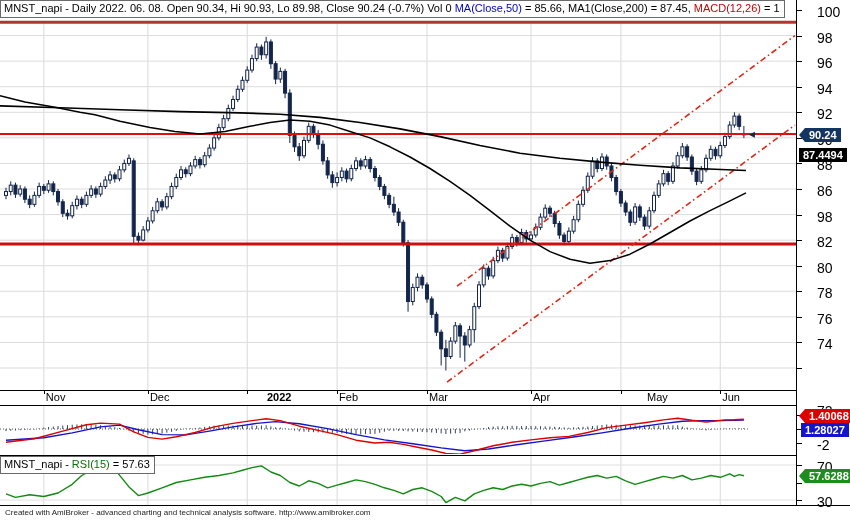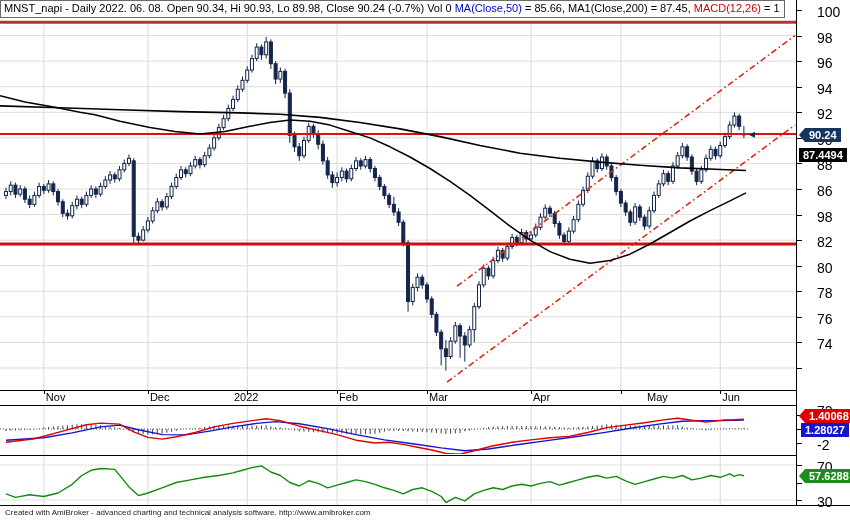--- a/index.html
+++ b/index.html
@@ -383,21 +383,21 @@
   <div class="title-box" id="price-title" style="left:0;top:0;"><span style="color: rgb(0, 0, 0);">MNST_napi - Daily 2022. 06. 08. Open 90.34, Hi 90.93, Lo 89.98, Close 90.24 (-0.7%) Vol 0 </span><span style="color: rgb(0, 0, 204);">MA(Close,50)</span><span style="color: rgb(0, 0, 0);"> = 85.66, </span><span style="color: rgb(0, 0, 0);">MA1(Close,200)</span><span style="color: rgb(0, 0, 0);"> = 87.45, </span><span style="color: rgb(204, 0, 0);">MACD(12,26)</span><span style="color: rgb(0, 0, 0);"> = 1</span></div>
 
   <div class="sep" style="top:390px;width:796px;"></div>
 
   <div id="xstrip">
       <div class="mtick" style="left: 43.84px;"></div>
       <div class="mlabel" style="left: 45.84px;">Nov</div>
       <div class="mtick" style="left: 147.9px;"></div>
       <div class="mlabel" style="left: 149.9px;">Dec</div>
       <div class="mtick" style="left: 247.23px;"></div>
-      <div class="mlabel" style="left: 234px; font-weight: normal;">2022</div>
+      <div class="mlabel" style="left: 267px; font-weight: bold;">2022</div>
       <div class="mtick" style="left: 337.1px;"></div>
       <div class="mlabel" style="left: 339.1px;">Feb</div>
       <div class="mtick" style="left: 426.97px;"></div>
       <div class="mlabel" style="left: 428.97px;">Mar</div>
       <div class="mtick" style="left: 531.03px;"></div>
       <div class="mlabel" style="left: 533.03px;">Apr</div>
       <div class="mtick" style="left: 620.9px;"></div>
       <div class="mlabel" style="left: 647px;">May</div>
       <div class="mtick" style="left: 720.23px;"></div>
       <div class="mlabel" style="left: 722.23px;">Jun</div>
@@ -591,20 +591,21 @@
       <line x1="247.23000000000002" x2="247.23000000000002" y1="0" y2="49" stroke="#d9d9d9" stroke-width="1"></line>
       <line x1="337.1" x2="337.1" y1="0" y2="49" stroke="#d9d9d9" stroke-width="1"></line>
       <line x1="426.97" x2="426.97" y1="0" y2="49" stroke="#d9d9d9" stroke-width="1"></line>
       <line x1="531.0300000000001" x2="531.0300000000001" y1="0" y2="49" stroke="#d9d9d9" stroke-width="1"></line>
       <line x1="620.9000000000001" x2="620.9000000000001" y1="0" y2="49" stroke="#d9d9d9" stroke-width="1"></line>
       <line x1="720.23" x2="720.23" y1="0" y2="49" stroke="#d9d9d9" stroke-width="1"></line>
       <line x1="0" x2="796" y1="9" y2="9" stroke="#e0e0e0" stroke-width="1"></line>
       <line x1="0" x2="796" y1="44" y2="44" stroke="#e0e0e0" stroke-width="1"></line>
       <path d="M6.0 37.9 L15.5 41.4 L29.7 38.8 L43.8 40.5 L58.0 37.0 L72.2 28.3 L81.7 19.5 L91.1 14.3 L100.6 12.5 L114.8 13.4 L129.0 30.9 L138.4 39.6 L147.9 37.0 L162.1 31.8 L176.3 26.5 L190.5 23.9 L204.7 21.3 L218.9 19.5 L233.0 16.9 L242.5 14.3 L252.0 11.6 L261.4 9.9 L270.9 16.0 L280.3 19.5 L289.8 26.5 L299.3 30.0 L308.7 24.8 L318.2 27.4 L327.6 31.8 L337.1 29.1 L346.6 26.5 L356.0 23.9 L365.5 25.6 L374.9 28.3 L384.4 31.8 L393.9 34.4 L403.3 37.9 L412.8 33.5 L422.2 31.8 L431.7 35.3 L441.2 40.5 L445.9 46.6 L455.4 41.4 L464.8 44.9 L474.3 37.9 L483.7 34.4 L493.2 31.8 L502.7 33.5 L512.1 30.0 L521.6 28.3 L531.0 30.0 L540.5 27.4 L550.0 25.6 L559.4 29.1 L568.9 26.5 L578.3 23.9 L587.8 21.3 L597.3 19.5 L606.7 22.1 L616.2 20.4 L625.6 24.8 L635.1 28.3 L644.6 25.6 L654.0 23.0 L663.5 20.4 L672.9 22.1 L682.4 19.5 L691.9 23.9 L701.3 22.1 L710.8 19.5 L720.2 21.3 L729.7 17.8 L734.4 20.4 L739.2 18.6 L743.9 19.8" fill="none" stroke="#118a11" stroke-width="1.4" stroke-linejoin="round"></path>
     </svg>
+  <div class="title-box" id="rsi-title" style="left:0;top:456px;"><span style="color: rgb(0, 0, 0);">MNST_napi - </span><span style="color: rgb(0, 119, 0);">RSI(15)</span><span style="color: rgb(0, 0, 0);"> = 57.63</span></div>
 
   <div class="sep" style="top:505px;width:850px;"></div>
 
   <div id="footer">Created with AmiBroker - advanced charting and technical analysis software. http://www.amibroker.com</div>
 
   <div id="axis">
     <div class="axlabel navy arrow" id="lbl-last" style="top: 128px; left: 8px;">90.24</div>
     <div class="axlabel black" id="lbl-ma200" style="top: 148px; left: 2px;">87.4494</div>
     <div class="axlabel red arrow" id="lbl-macd" style="top: 409px; left: 8px;">1.40068</div>
     <div class="axlabel blue" id="lbl-signal" style="top: 423px; left: 4px;">1.28027</div>

